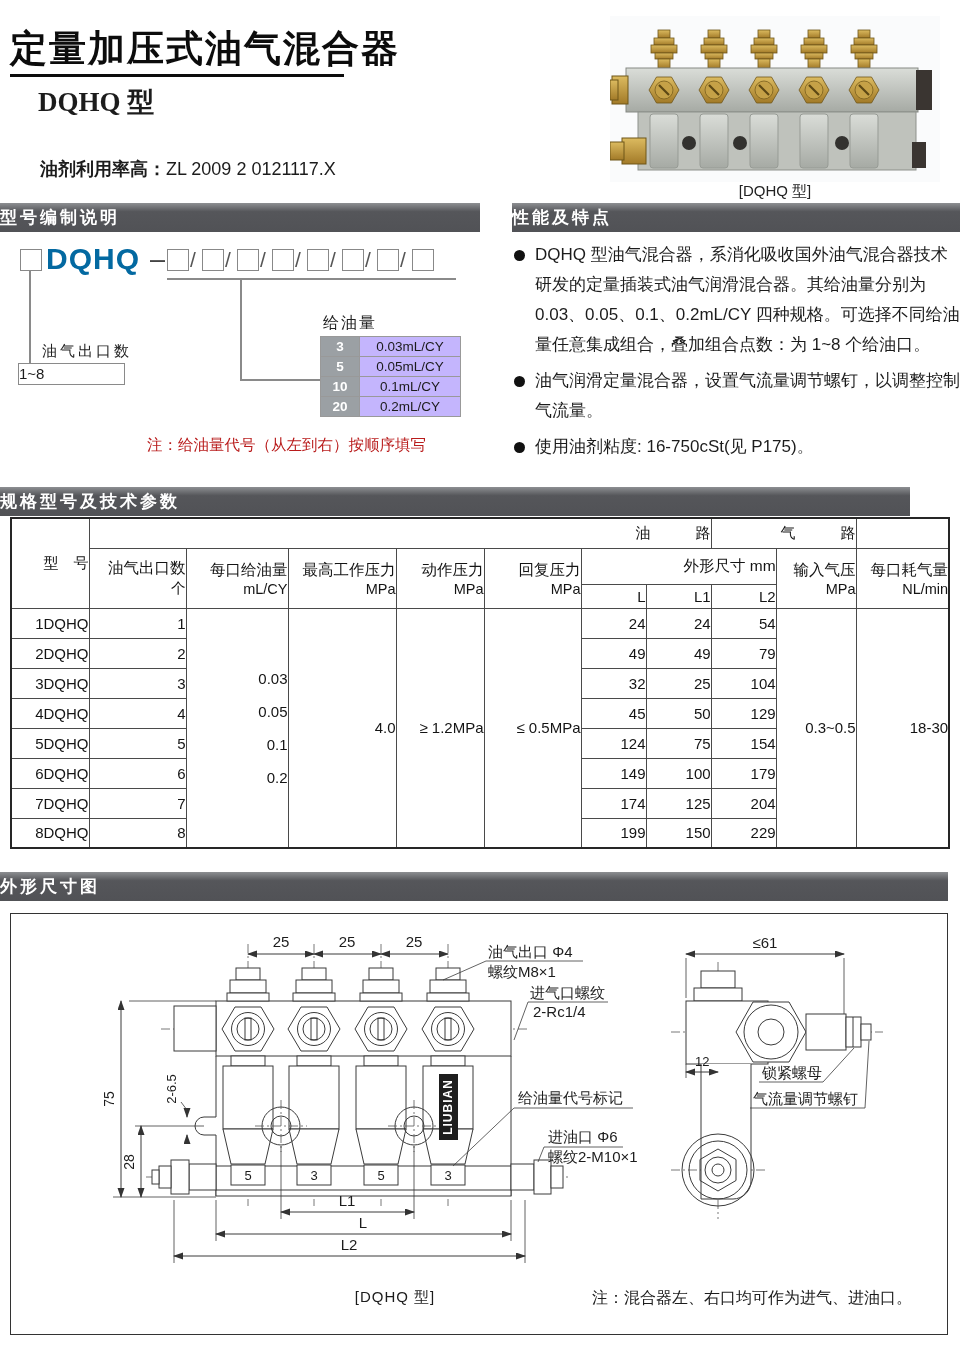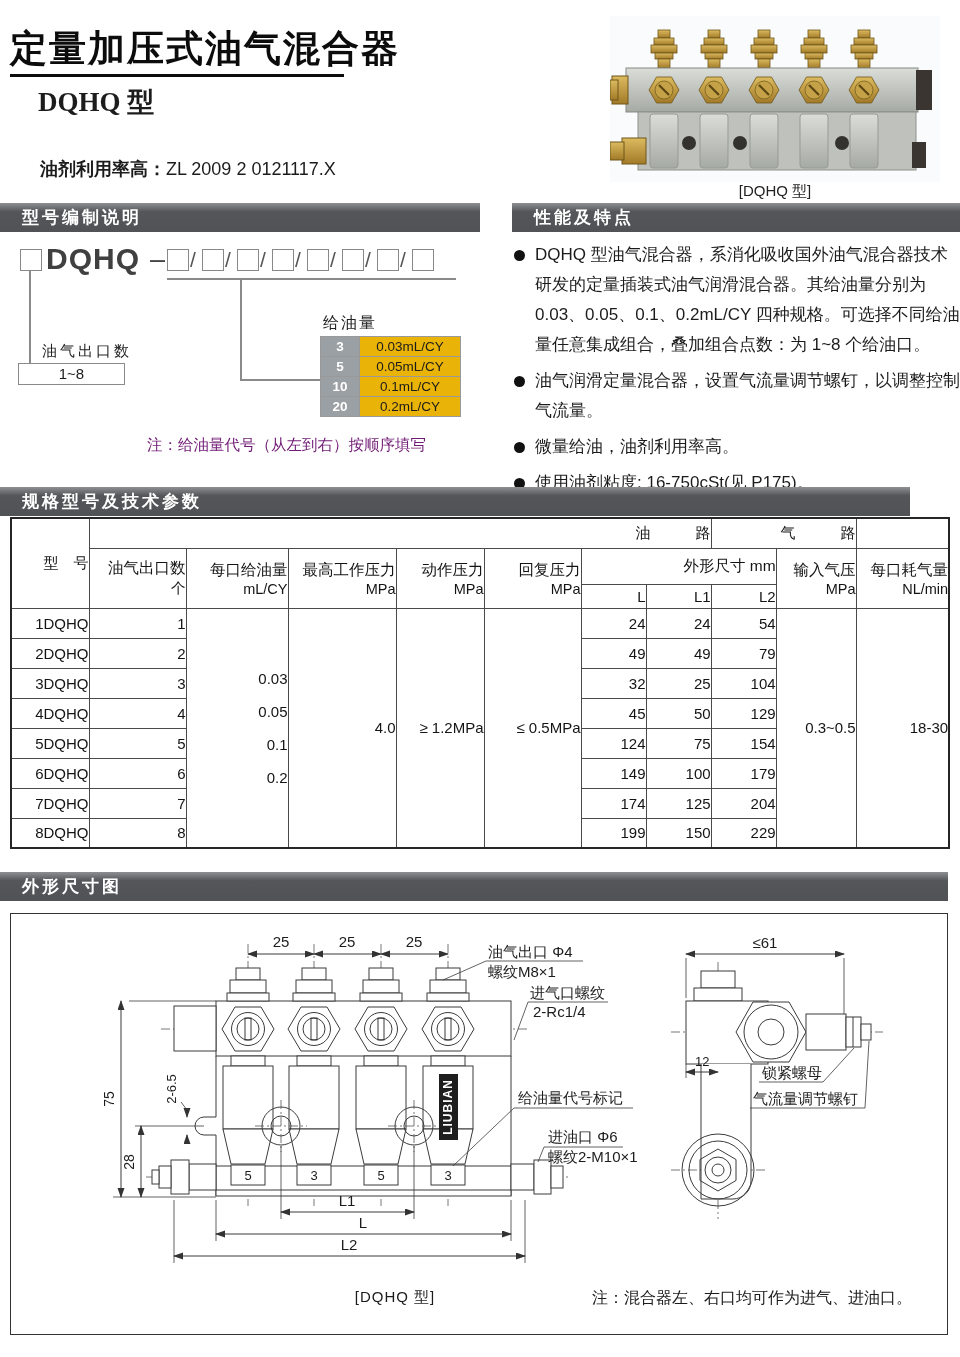--- a/index.html
+++ b/index.html
@@ -5,38 +5,38 @@
   html,body{margin:0;padding:0;background:#fff;}
   body{width:960px;height:1357px;position:relative;font-family:"Liberation Sans","DejaVu Sans",sans-serif;color:#1c1c1c;overflow:hidden;}
   .abs{position:absolute;}
   
   .title{left:10px;top:24px;font-size:37px;font-weight:900;letter-spacing:2px;color:#0c0c0c;}
   .title-rule{left:10px;top:74px;width:334px;height:3px;background:#0c0c0c;}
   .subtitle{left:38px;top:84px;font-size:27px;font-weight:700;font-family:"Liberation Serif","DejaVu Serif",serif;}
   .patent{left:40px;top:157px;font-size:18px;}
   .patent b{font-weight:700;}
   
-  .bar{height:29px;background:linear-gradient(#8d8f92,#55565a 30%,#515256);color:#fff;font-size:17px;font-weight:700;line-height:29px;padding-left:22px;box-sizing:border-box;letter-spacing:3px;}
+  .bar{height:29px;background:linear-gradient(#8d8f92,#55565a 30%,#515256);color:#fff;font-size:17px;font-weight:700;line-height:29px;box-sizing:border-box;letter-spacing:3px;}
   
   .photo{left:610px;top:16px;width:330px;height:166px;}
   .photo-cap{left:610px;top:182px;width:330px;text-align:center;font-size:15px;color:#222;}
   
   .diagram{left:0;top:236px;width:480px;height:250px;}
-  .dqhq{left:46px;top:6px;font-size:30px;font-weight:600;letter-spacing:1px;color:#404040;}
+  .dqhq{left:46px;top:6px;font-size:30px;font-weight:600;letter-spacing:1px;color:#0369a1;}
   .dash{left:150px;top:8px;font-size:27px;color:#444;}
   .cbox{width:20px;height:20px;border:1.5px solid #888;background:#fff;}
   .slash{font-size:21px;color:#555;top:12px;}
   .gline{background:#8a8a8a;}
   .small-label{font-size:15px;color:#222;}
-  .range-box{left:18px;top:127px;width:105px;height:20px;border:1.5px solid #8a8a8a;text-align:center;font-size:15px;line-height:20px;}
+  .range-box{left:18px;top:127px;width:105px;height:20px;border:1.5px solid #8a8a8a;font-size:15px;line-height:20px;}
   table.oil{border-collapse:collapse;font-size:13.5px;}
   table.oil td{border:1px solid #999;height:19px;padding:0 4px;text-align:center;}
   table.oil td.code{background:#9ba0a4;color:#fff;width:30px;font-weight:600;}
-  table.oil td.val{width:92px;background:#eab308;}
-  .mc-note{left:147px;top:199px;font-size:15.5px;color:#701a75;}
+  table.oil td.val{width:92px;background:#c4b5fd;}
+  .mc-note{left:147px;top:199px;font-size:15.5px;color:#b91c1c;}
   
   .features{left:512px;top:240px;width:448px;}
   .feat{display:flex;margin-bottom:6px;font-size:17px;line-height:30px;color:#1c1c1c;}
   .dot{flex:0 0 11px;width:11px;height:11px;border-radius:50%;background:#111;margin:10px 10px 0 2px;}
   
   table.spec{position:absolute;left:10px;top:517px;width:938px;border-collapse:collapse;table-layout:fixed;font-size:15px;color:#141414;}
   table.spec th,table.spec td{border:1px solid #4a4a4a;text-align:right;vertical-align:middle;padding:0;font-weight:400;}
   table.spec{border:2px solid #262626;}
   table.spec .nm{display:block;font-size:15.5px;}
   table.spec .un{display:block;font-size:14.5px;}
@@ -172,24 +172,20 @@
   <div class="feat">
       <span class="dot"></span>
       <span>DQHQ 型油气混合器，系消化吸收国外油气混合器技术研发的定量插装式油气润滑混合器。其给油量分别为 0.03、0.05、0.1、0.2mL/CY 四种规格。可选择不同给油量任意集成组合，叠加组合点数：为 1~8 个给油口。</span>
     </div>
   <div class="feat">
       <span class="dot"></span>
       <span>油气润滑定量混合器，设置气流量调节螺钉，以调整控制气流量。</span>
     </div>
   <div class="feat">
       <span class="dot"></span>
-      <span>微量给油，油剂利用率高。</span>
-    </div>
-  <div class="feat">
-      <span class="dot"></span>
       <span>使用油剂粘度: 16-750cSt(见 P175)。</span>
     </div>
 </div>
 
 <div class="abs bar" style="left:0;top:487px;width:910px;">规格型号及技术参数</div>
 
 <table class="spec">
   <colgroup>
     <col style="width:78px">
       <col style="width:97px">

